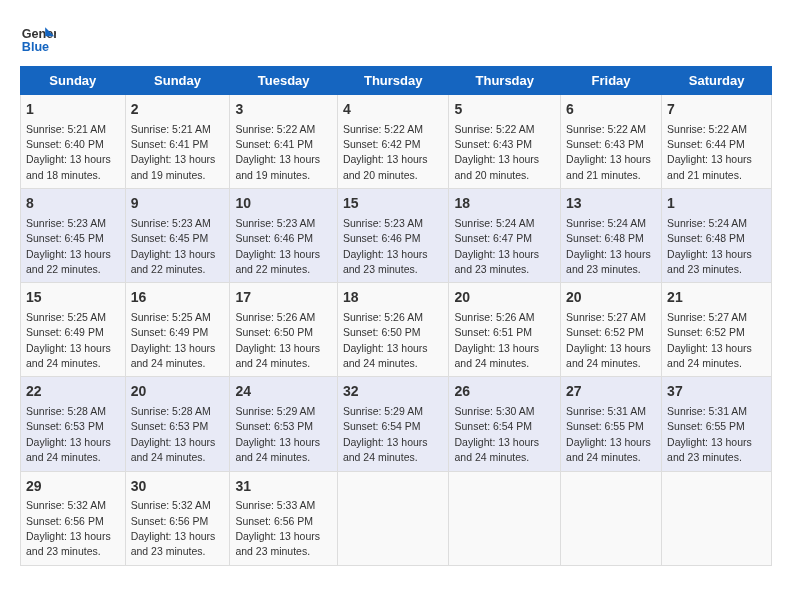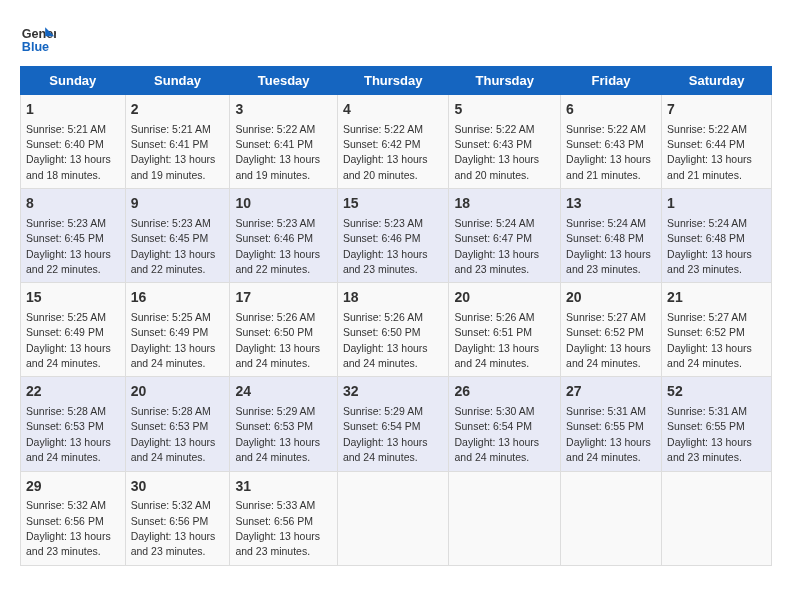--- a/index.html
+++ b/index.html
@@ -169,21 +169,21 @@
         <td><span class="day-num">20</span>
         <span class="cell-content">Sunrise: 5:28 AM<br>Sunset: 6:53 PM<br>Daylight: 13 hours and 24 minutes.</span></td>
         <td><span class="day-num">24</span>
         <span class="cell-content">Sunrise: 5:29 AM<br>Sunset: 6:53 PM<br>Daylight: 13 hours and 24 minutes.</span></td>
         <td><span class="day-num">32</span>
         <span class="cell-content">Sunrise: 5:29 AM<br>Sunset: 6:54 PM<br>Daylight: 13 hours and 24 minutes.</span></td>
         <td><span class="day-num">26</span>
         <span class="cell-content">Sunrise: 5:30 AM<br>Sunset: 6:54 PM<br>Daylight: 13 hours and 24 minutes.</span></td>
         <td><span class="day-num">27</span>
         <span class="cell-content">Sunrise: 5:31 AM<br>Sunset: 6:55 PM<br>Daylight: 13 hours and 24 minutes.</span></td>
-        <td><span class="day-num">52</span>
+        <td><span class="day-num">37</span>
         <span class="cell-content">Sunrise: 5:31 AM<br>Sunset: 6:55 PM<br>Daylight: 13 hours and 23 minutes.</span></td>
       </tr>
       <tr>
         <td><span class="day-num">29</span>
         <span class="cell-content">Sunrise: 5:32 AM<br>Sunset: 6:56 PM<br>Daylight: 13 hours and 23 minutes.</span></td>
         <td><span class="day-num">30</span>
         <span class="cell-content">Sunrise: 5:32 AM<br>Sunset: 6:56 PM<br>Daylight: 13 hours and 23 minutes.</span></td>
         <td><span class="day-num">31</span>
         <span class="cell-content">Sunrise: 5:33 AM<br>Sunset: 6:56 PM<br>Daylight: 13 hours and 23 minutes.</span></td>
         <td></td>

